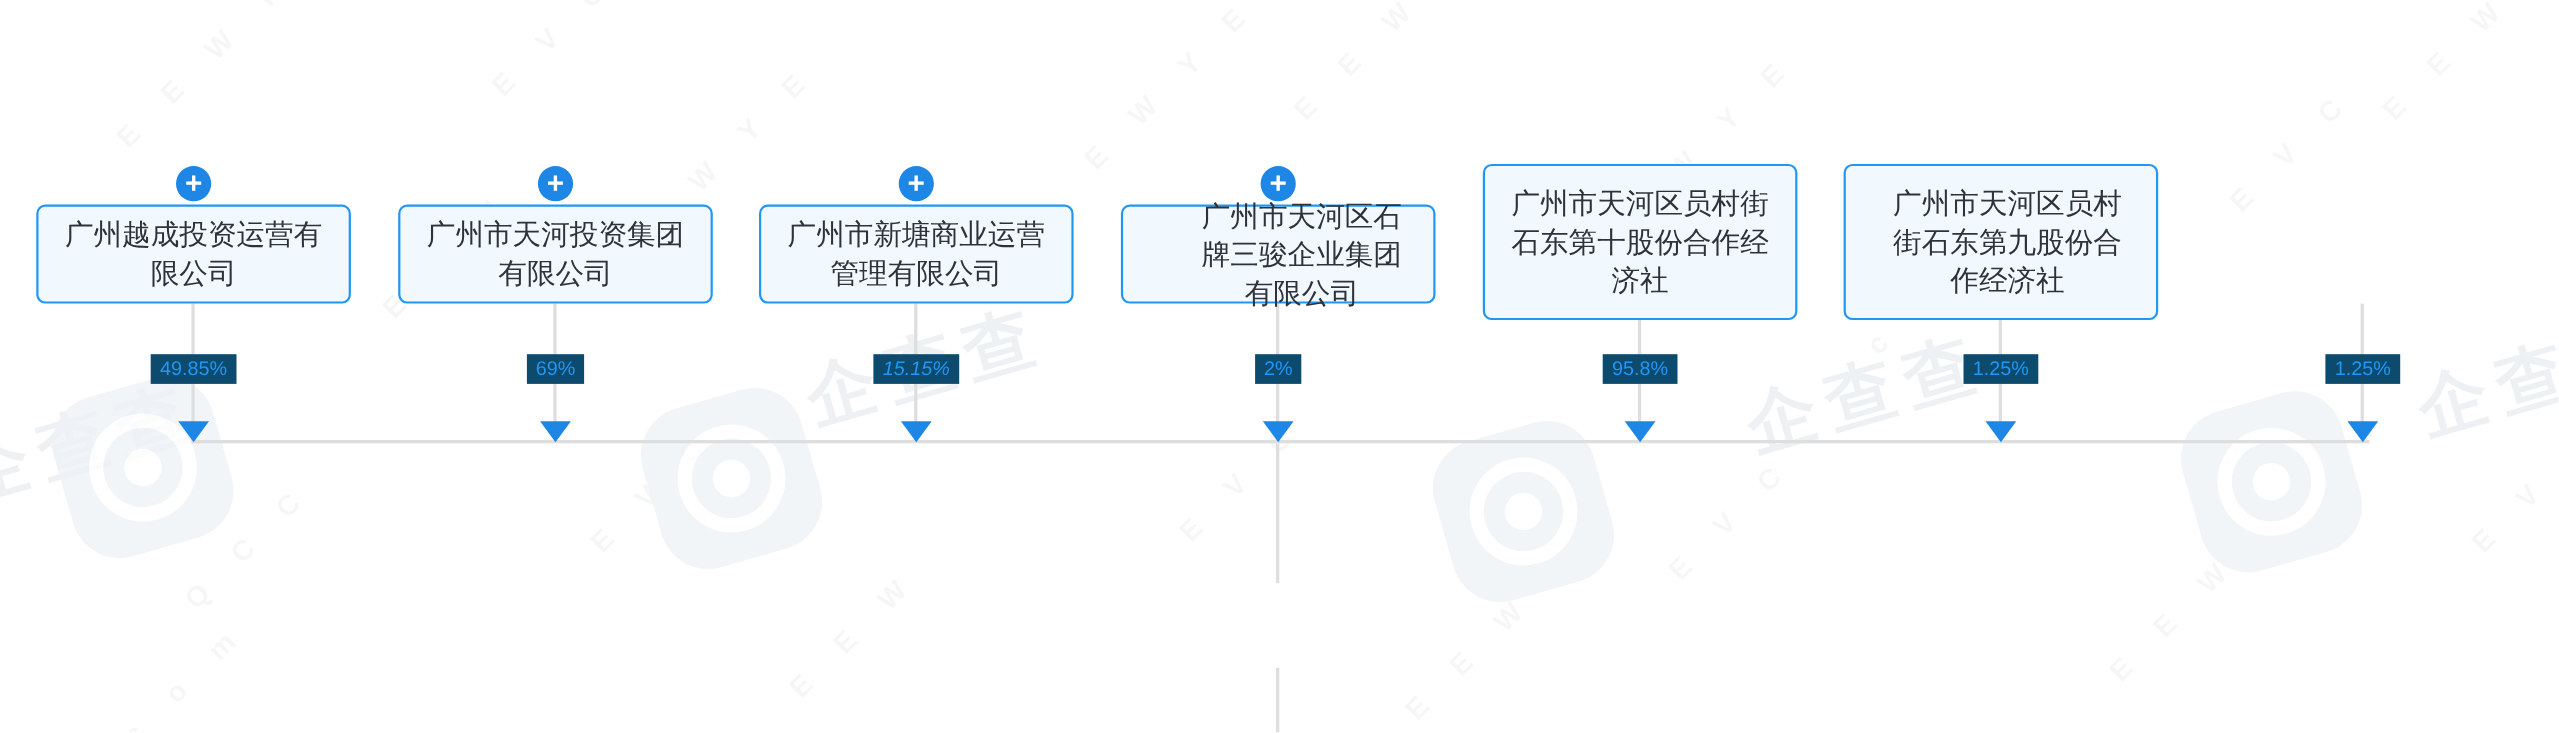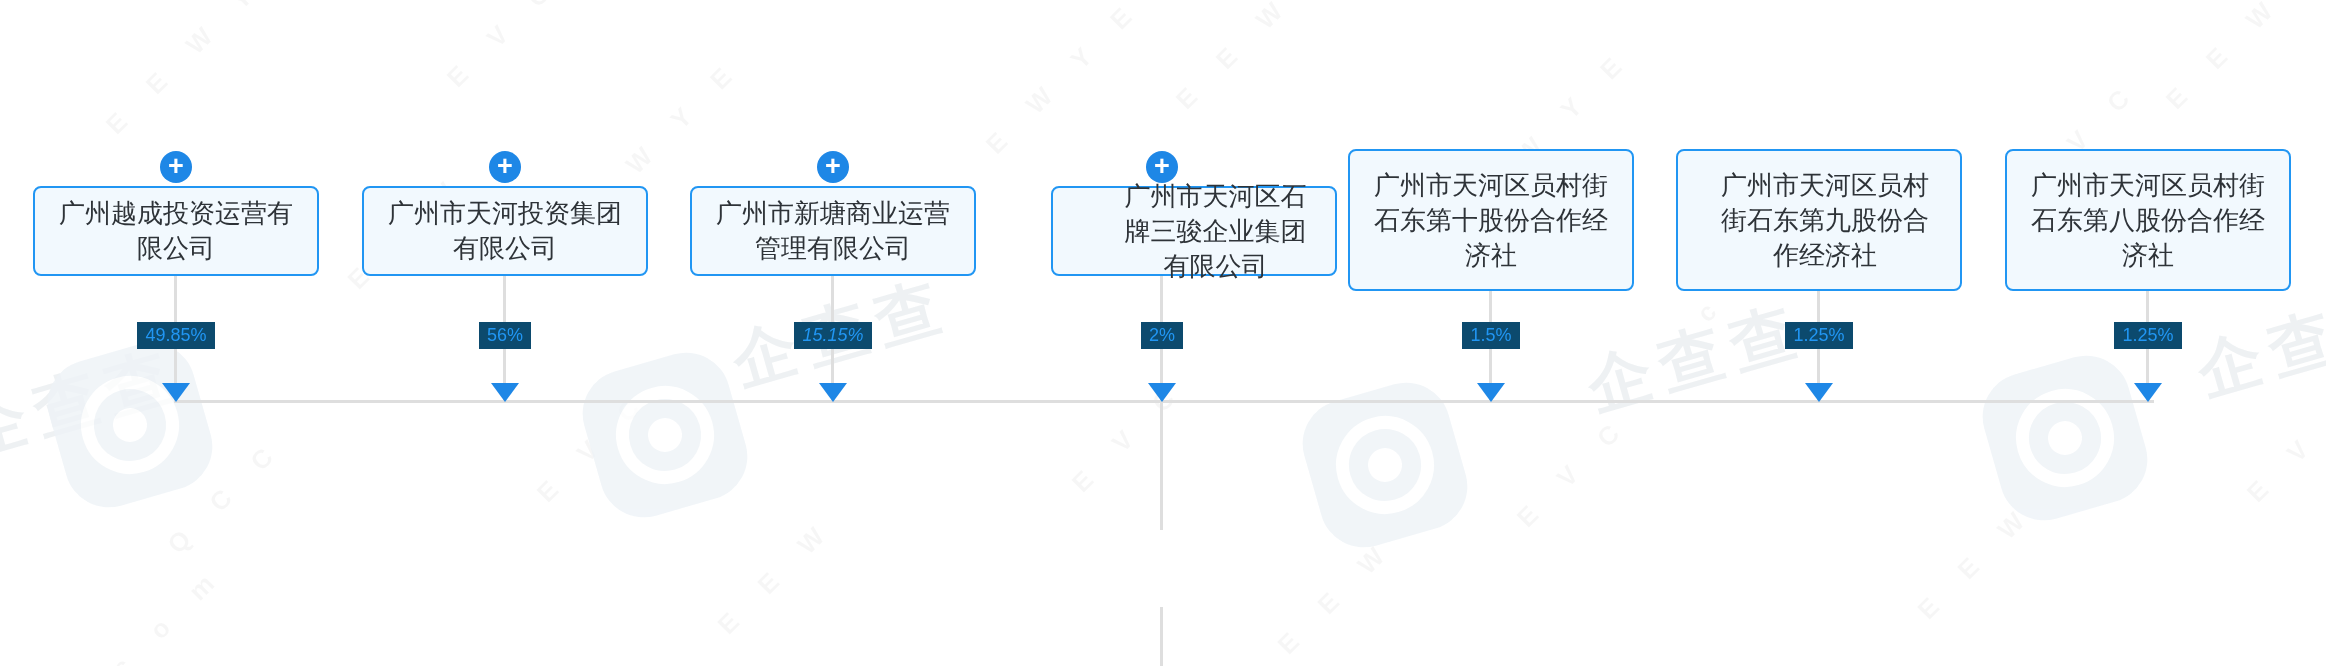--- a/index.html
+++ b/index.html
@@ -112,35 +112,32 @@
 
   <div class="node h2" style="left:362px;">
     <span class="nm">广州市天河投资集团有限公司</span>
   </div>
   <div class="node h2" style="left:33px;">
     <span class="nm">广州越成投资运营有限公司</span>
   </div>
   <div class="node h2" style="left:690px;">
     <span class="nm">广州市新塘商业运营管理有限公司</span>
   </div>
-  <div class="node h2" style="left:1051px;padding-left:43px;">
+  <div class="node h2" style="left:1019px;padding-left:43px;">
     <span class="nm">广州市天河区石牌三骏企业集团有限公司</span>
   </div>
   <div class="node h3" style="left:1348px;">
     <span class="nm">广州市天河区员村街石东第十股份合作经济社</span>
   </div>
   <div class="node h3" style="left:1676px;padding-left:12px;">
     <span class="nm">广州市天河区员村街石东第九股份合作经济社</span>
   </div>
-  <div class="node h3" style="left:2005px;">
-    <span class="nm">广州市天河区员村街石东第八股份合作经济社</span>
-  </div>
 
   <div class="pct" style="left:96px;"><span>49.85%</span></div>
-  <div class="pct" style="left:425px;"><span>56%</span></div>
+  <div class="pct" style="left:425px;"><span>69%</span></div>
   <div class="pct" style="left:753px;font-style:italic;"><span>15.15%</span></div>
   <div class="pct" style="left:1082px;"><span>2%</span></div>
-  <div class="pct" style="left:1411px;"><span>1.5%</span></div>
+  <div class="pct" style="left:1411px;"><span>95.8%</span></div>
   <div class="pct" style="left:1739px;"><span>1.25%</span></div>
   <div class="pct" style="left:2068px;"><span>1.25%</span></div>
 
 
 </div>
 
 </body></html>

